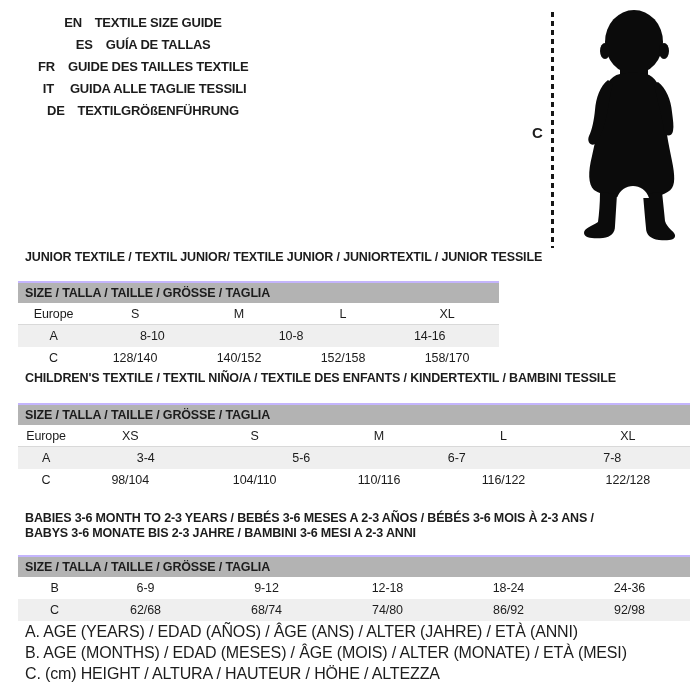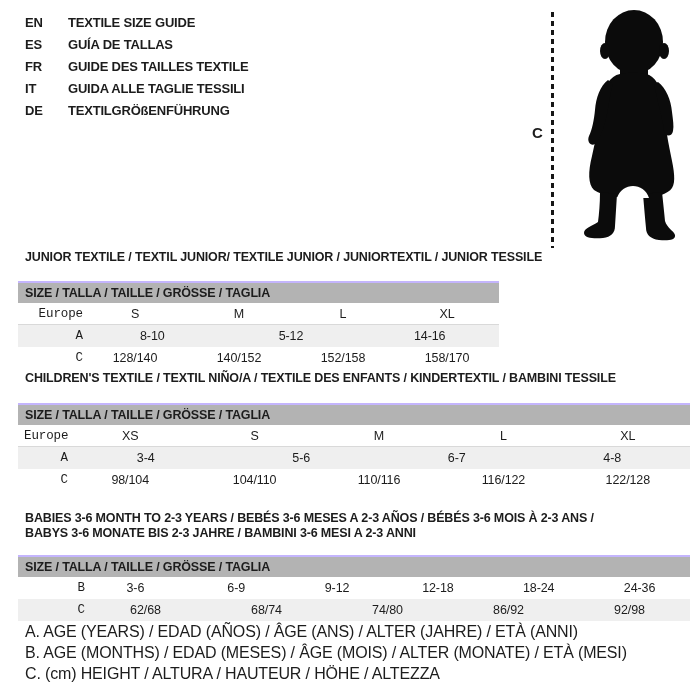--- a/index.html
+++ b/index.html
@@ -8,21 +8,21 @@
     font-family: "Liberation Sans", "DejaVu Sans", sans-serif;
     background: #ffffff;
     color: #1c1c1c;
     position: relative;
     overflow: hidden;
   }
   .canvas { position: absolute; inset: 0; width: 700px; height: 700px; }
 
   
   .lang-list { position: absolute; left: 25px; top: 12px; }
-  .lang-row { height: 22px; line-height: 22px; font-size: 13px; font-weight: bold; letter-spacing: -0.2px; white-space: nowrap; }
+  .lang-row { height: 22px; line-height: 22px; font-size: 13px; font-weight: bold; letter-spacing: -0.2px; white-space: nowrap; text-align: center; }
   .lang-code { display: inline-block; width: 43px; }
 
   
   .figure { position: absolute; left: 510px; top: 6px; width: 190px; height: 244px; }
   .measure-line {
     position: absolute; left: 41px; top: 6px; width: 3px; height: 236px;
     background: repeating-linear-gradient(to bottom, #161616 0 5px, transparent 5px 9px);
   }
   .measure-label { position: absolute; left: 22px; top: 118px; font-size: 15px; font-weight: bold; }
   .figure svg { position: absolute; left: 52px; top: 0; width: 132px; height: 242px; }
@@ -38,21 +38,21 @@
   #t3 .t-table { margin-top: 14px; }
   .t-table { border-top: 2px solid #c4b5fd; width: 100%; }
   .band {
     height: 20px; line-height: 20px; background: #b3b3b3;
     font-weight: bold; font-size: 12.5px; padding-left: 7px;
     letter-spacing: -0.15px; white-space: nowrap;
   }
   .trow { display: flex; height: 22px; line-height: 22px; font-size: 12.5px; letter-spacing: -0.1px; }
   .trow.shaded { background: #efefef; }
   .trow.rule { border-bottom: 1px solid #d9d9d9; }
-  .cell.label { padding-left: 6px; text-align: right; font-family: Liberation Mono, monospace; }
+  .cell.label { padding-left: 6px; text-align: center; }
   #t1 .cell.label { width: 65px; }
   #t2 .cell.label { width: 50px; }
   #t3 .cell.label { width: 67px; }
   .cell.val { flex: 1 1 0; text-align: center; }
 
   
   .legend { position: absolute; left: 25px; top: 621px; }
   .legend-line { height: 21px; line-height: 21px; font-size: 16px; font-weight: normal; letter-spacing: -0.15px; white-space: nowrap; }
 </style>
 </head>
@@ -104,21 +104,21 @@
       <div class="trow rule">
         <div class="cell label">Europe</div>
         <div class="cell val">S</div>
         <div class="cell val">M</div>
         <div class="cell val">L</div>
         <div class="cell val">XL</div>
       </div>
       <div class="trow shaded">
         <div class="cell label">A</div>
         <div class="cell val">8-10</div>
-        <div class="cell val">5-12</div>
+        <div class="cell val">10-8</div>
         <div class="cell val">14-16</div>
       </div>
       <div class="trow">
         <div class="cell label">C</div>
         <div class="cell val">128/140</div>
         <div class="cell val">140/152</div>
         <div class="cell val">152/158</div>
         <div class="cell val">158/170</div>
       </div>
     </div>
@@ -134,41 +134,40 @@
         <div class="cell val">S</div>
         <div class="cell val">M</div>
         <div class="cell val">L</div>
         <div class="cell val">XL</div>
       </div>
       <div class="trow shaded">
         <div class="cell label">A</div>
         <div class="cell val">3-4</div>
         <div class="cell val">5-6</div>
         <div class="cell val">6-7</div>
-        <div class="cell val">4-8</div>
+        <div class="cell val">7-8</div>
       </div>
       <div class="trow">
         <div class="cell label">C</div>
         <div class="cell val">98/104</div>
         <div class="cell val">104/110</div>
         <div class="cell val">110/116</div>
         <div class="cell val">116/122</div>
         <div class="cell val">122/128</div>
       </div>
     </div>
   </div>
 
   <div class="table-sec" id="t3">
     <div class="t-title">BABIES 3-6 MONTH TO 2-3 YEARS / BEBÉS 3-6 MESES A 2-3 AÑOS / BÉBÉS 3-6 MOIS À 2-3 ANS /</div>
     <div class="t-title">BABYS 3-6 MONATE BIS 2-3 JAHRE / BAMBINI 3-6 MESI A 2-3 ANNI</div>
     <div class="t-table">
       <div class="band">SIZE / TALLA / TAILLE / GRÖSSE / TAGLIA</div>
       <div class="trow">
         <div class="cell label">B</div>
-        <div class="cell val">3-6</div>
         <div class="cell val">6-9</div>
         <div class="cell val">9-12</div>
         <div class="cell val">12-18</div>
         <div class="cell val">18-24</div>
         <div class="cell val">24-36</div>
       </div>
       <div class="trow shaded">
         <div class="cell label">C</div>
         <div class="cell val">62/68</div>
         <div class="cell val">68/74</div>

